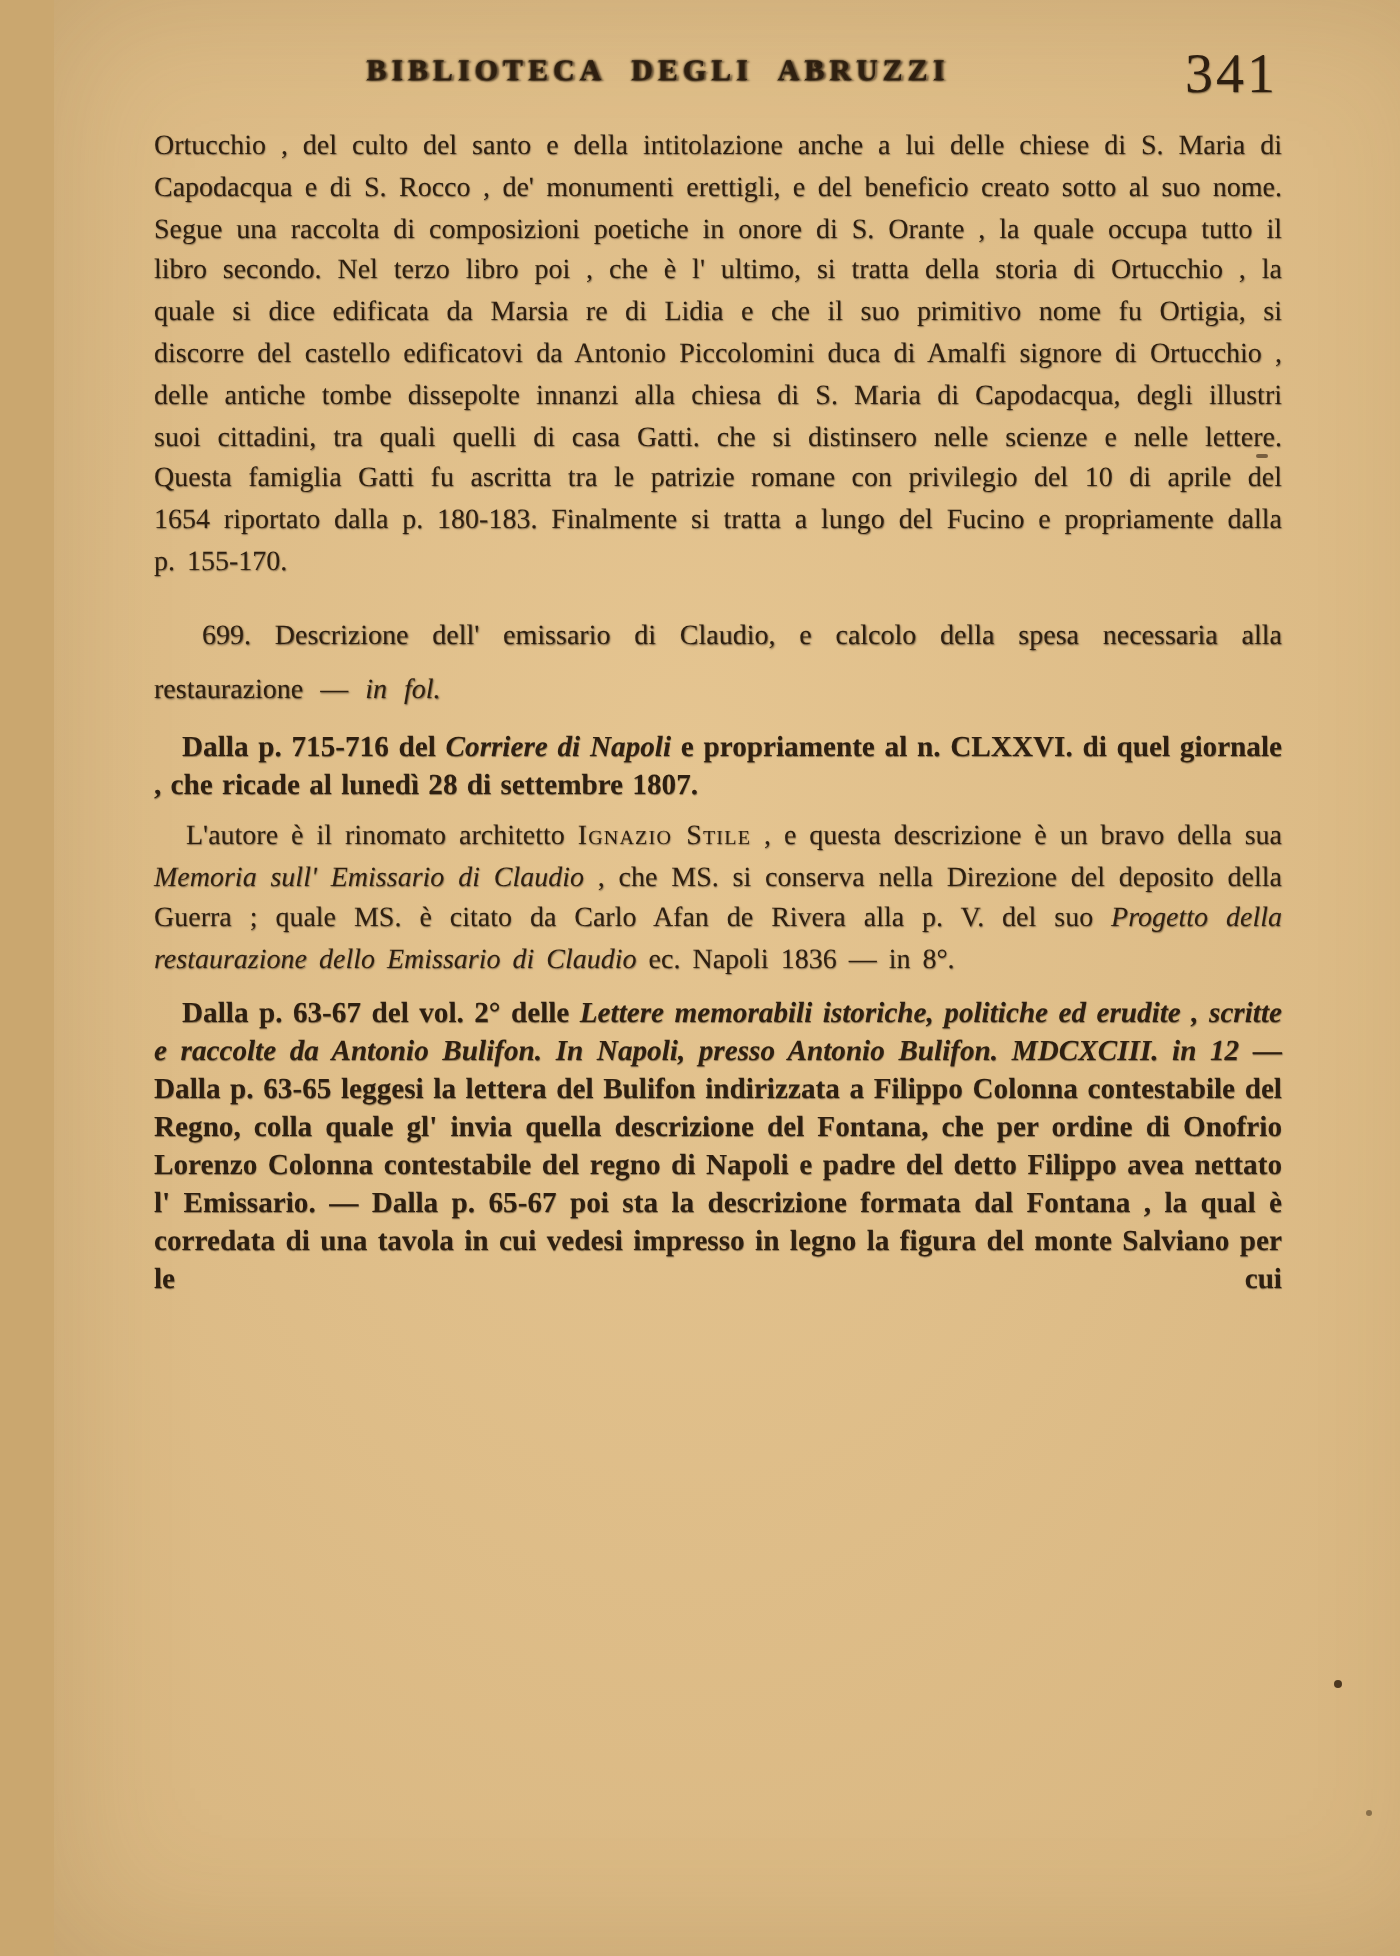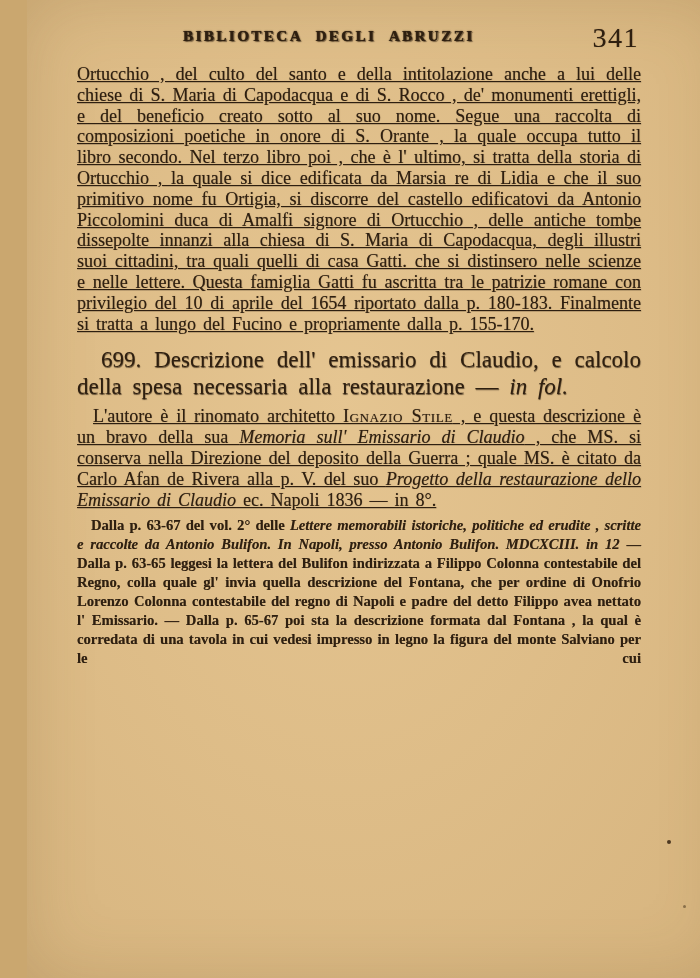--- a/index.html
+++ b/index.html
@@ -33,25 +33,25 @@
                  1.2px 0.6px 1px rgba(40, 26, 12, 0.55),
                  -0.5px 0.3px 0.6px rgba(40, 26, 12, 0.6);
   }
   .page-number {
     position: absolute; right: 2px; top: -6px;
     font-size: 28px; letter-spacing: 1.5px;
   }
 
   
   p { margin: 0; text-align: justify; }
-  .body  { font-size: 18px; line-height: 20.8px; word-spacing: 2.5px; text-decoration: underline; }
+  .body  { font-size: 14px; line-height: 20.8px; word-spacing: 2.5px; }
   .cont  { margin-top: 2px; text-indent: 0; }
   .ind   { text-indent: 16px; margin-top: 6px; }
   .entry {
-    font-size: 23px; line-height: 27px;
+    font-size: 14px; line-height: 27px;
     text-indent: 24px; margin-top: 12px;
     word-spacing: 5px;
     text-shadow: 0.4px 0.5px 0.9px rgba(46, 31, 16, 0.7);
   }
   .entry2 { margin-top: 10px; }
   .note {
     font-size: 14.6px; line-height: 19px; font-weight: bold;
     text-indent: 14px; margin-top: 6px; word-spacing: 1px;
     text-shadow: 0.2px 0.3px 0.5px rgba(46, 31, 16, 0.5);
   }
@@ -80,20 +80,21 @@
   <header class="hdr">
     <span class="running-title">BIBLIOTECA DEGLI ABRUZZI</span>
     <span class="page-number">341</span>
   </header>
 
   <main>
     <p class="body cont"><span>Ortucchio , del culto del santo e della intitolazione anche a lui delle chiese di S. Maria di Capodacqua e di S. Rocco , de' monumenti erettigli, e del beneficio creato sotto al suo nome. Segue una raccolta di composizioni poetiche in onore di S. Orante , la quale occupa tutto il libro secondo. Nel terzo libro poi , che è l' ultimo, si tratta della storia di Ortucchio , la quale si dice edificata da Marsia re di Lidia e che il suo primitivo nome fu Ortigia, si discorre del castello edificatovi da Antonio Piccolomini duca di Amalfi signore di Ortucchio , delle antiche tombe dissepolte innanzi alla chiesa di S. Maria di Capodacqua, degli illustri suoi cittadini, tra quali quelli di casa Gatti. che si distinsero nelle scienze e nelle lettere. Questa famiglia Gatti fu ascritta tra le patrizie romane con privilegio del 10 di aprile del 1654 riportato dalla p. 180-183. Finalmente si tratta a lungo del Fucino e propriamente dalla p. 155-170.</span></p>
 
     <p class="entry"><span>699. Descrizione dell' emissario di Claudio, e calcolo della spesa necessaria alla restaurazione — </span><span class="i">in fol.</span></p>
 
+    <p class="note"><span>Dalla p. 715-716 del </span><span class="i">Corriere di Napoli</span><span> e propriamente al n. CLXXVI. di quel giornale , che ricade al lunedì 28 di settembre 1807.</span></p>
 
     <p class="body ind"><span>L'autore è il rinomato architetto </span><span class="sc">Ignazio Stile</span><span> , e questa descrizione è un bravo della sua </span><span class="i">Memoria sull' Emissario di Claudio</span><span> , che MS. si conserva nella Direzione del deposito della Guerra ; quale MS. è citato da Carlo Afan de Rivera alla p. V. del suo </span><span class="i">Progetto della restaurazione dello Emissario di Claudio</span><span> ec. Napoli 1836 — in 8°.</span></p>
 
 
     <p class="note note-last"><span>Dalla p. 63-67 del vol. 2° delle </span><span class="i">Lettere memorabili istoriche, politiche ed erudite , scritte e raccolte da Antonio Bulifon. In Napoli, presso Antonio Bulifon. MDCXCIII. in 12</span><span> — Dalla p. 63-65 leggesi la lettera del Bulifon indirizzata a Filippo Colonna contestabile del Regno, colla quale gl' invia quella descrizione del Fontana, che per ordine di Onofrio Lorenzo Colonna contestabile del regno di Napoli e padre del detto Filippo avea nettato l' Emissario. — Dalla p. 65-67 poi sta la descrizione formata dal Fontana , la qual è corredata di una tavola in cui vedesi impresso in legno la figura del monte Salviano per le cui</span></p>
   </main>
 
 </div>
 
 </body></html>

